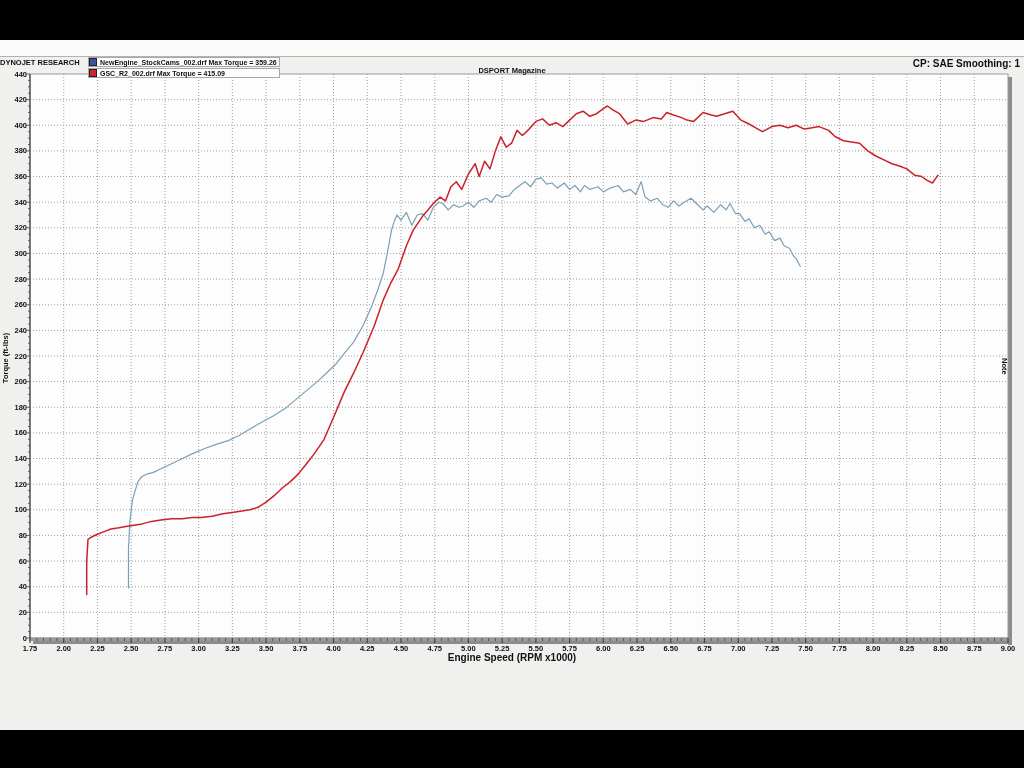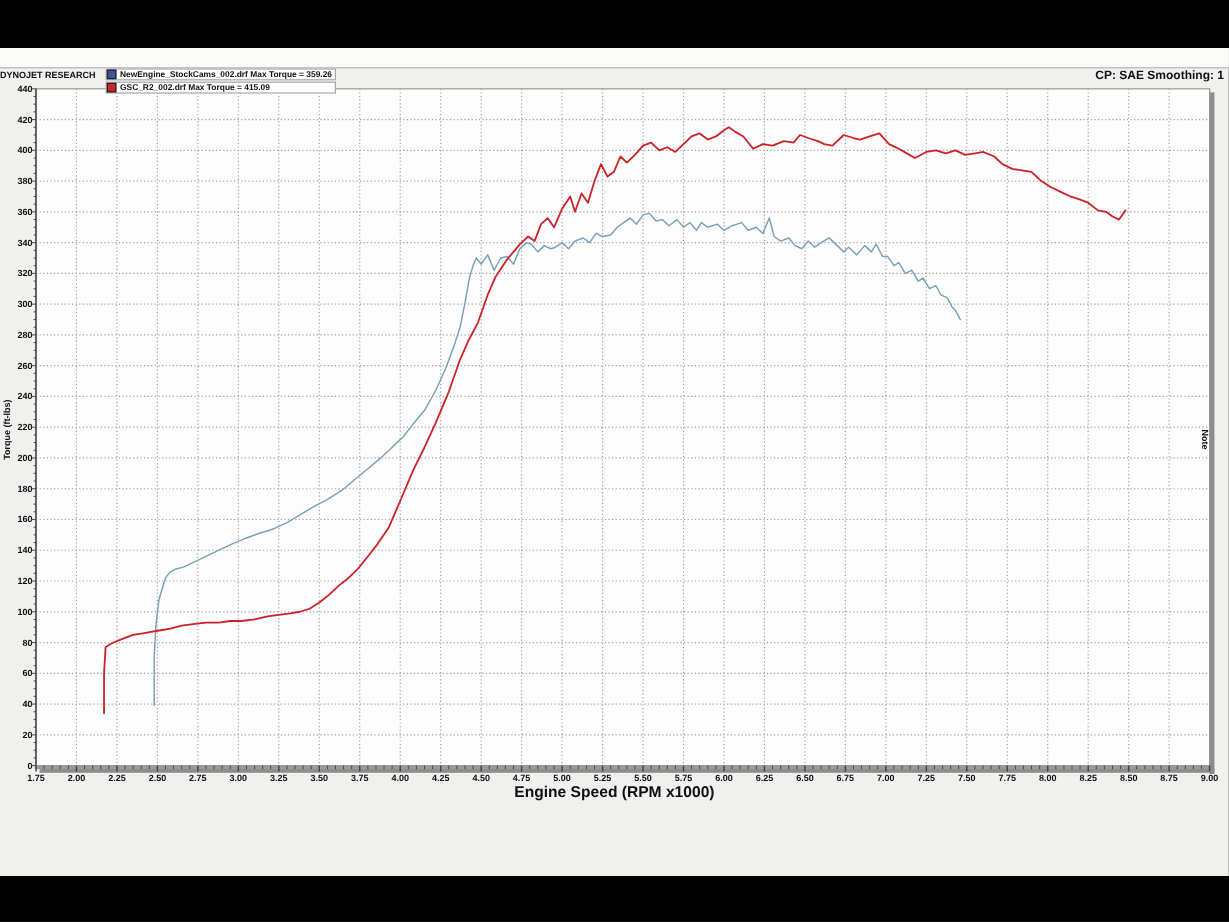--- a/index.html
+++ b/index.html
@@ -13,21 +13,21 @@
   #chart-svg{position:absolute;left:0;top:0;}
   .tinytext{position:absolute;font-size:7.5px;font-weight:bold;color:#101010;white-space:nowrap;line-height:8px;}
   #legend{position:absolute;left:88px;top:17px;}
   .legend-row{display:flex;align-items:center;height:8px;margin-bottom:1px;border:1px solid #a8a8a8;background:#fdfdfd;padding:0 2px 0 0;}
   .legend-swatch{width:6px;height:6px;border:1px solid #222;margin-right:3px;flex:0 0 auto;}
   .legend-label{font-size:7px;font-weight:bold;color:#101010;white-space:nowrap;line-height:7px;}
   #chart-title{left:0;right:0;top:18px;position:absolute;font-size:7.5px;font-weight:bold;color:#101010;}
   #chart-subtitle{left:0;right:0;top:26px;text-align:center;position:absolute;font-size:7.5px;font-weight:bold;color:#101010;}
   #smoothing-info{right:4px;top:18px;text-align:right;position:absolute;font-size:10px;font-weight:bold;color:#101010;}
   #y-axis-title{left:-24px;top:314px;transform:rotate(-90deg);transform-origin:center;width:60px;text-align:center;}
-  #x-axis-title{left:0;right:0;top:612px;text-align:center;position:absolute;font-size:13px;font-weight:bold;color:#101010;}
+  #x-axis-title{left:0;right:0;top:612px;text-align:center;position:absolute;font-size:10px;font-weight:bold;color:#101010;}
   #note-label{left:1008px;top:318px;transform:rotate(90deg);transform-origin:left top;}
 </style>
 </head>
 <body>
 
 <div class="letterbox" id="bar-top"></div>
 
 <div id="page">
   <div id="header-strip"></div>
 
@@ -383,20 +383,21 @@
       <span class="legend-swatch" style="background: rgb(58, 85, 164);"></span>
       <span class="legend-label">NewEngine_StockCams_002.drf Max Torque = 359.26</span>
     </div>
     <div class="legend-row">
       <span class="legend-swatch" style="background: rgb(207, 35, 46);"></span>
       <span class="legend-label">GSC_R2_002.drf Max Torque = 415.09</span>
     </div>
   </div>
 
   <div id="chart-title">DYNOJET RESEARCH</div>
+  <div id="chart-subtitle">DSPORT Magazine</div>
   <div id="smoothing-info">CP: SAE  Smoothing: 1</div>
 
   <div id="y-axis-title" class="tinytext">Torque (ft-lbs)</div>
   <div id="x-axis-title">Engine Speed (RPM x1000)</div>
   <div id="note-label" class="tinytext">Note</div>
 </div>
 
 <div class="letterbox" id="bar-bottom"></div>
 
 </body></html>

